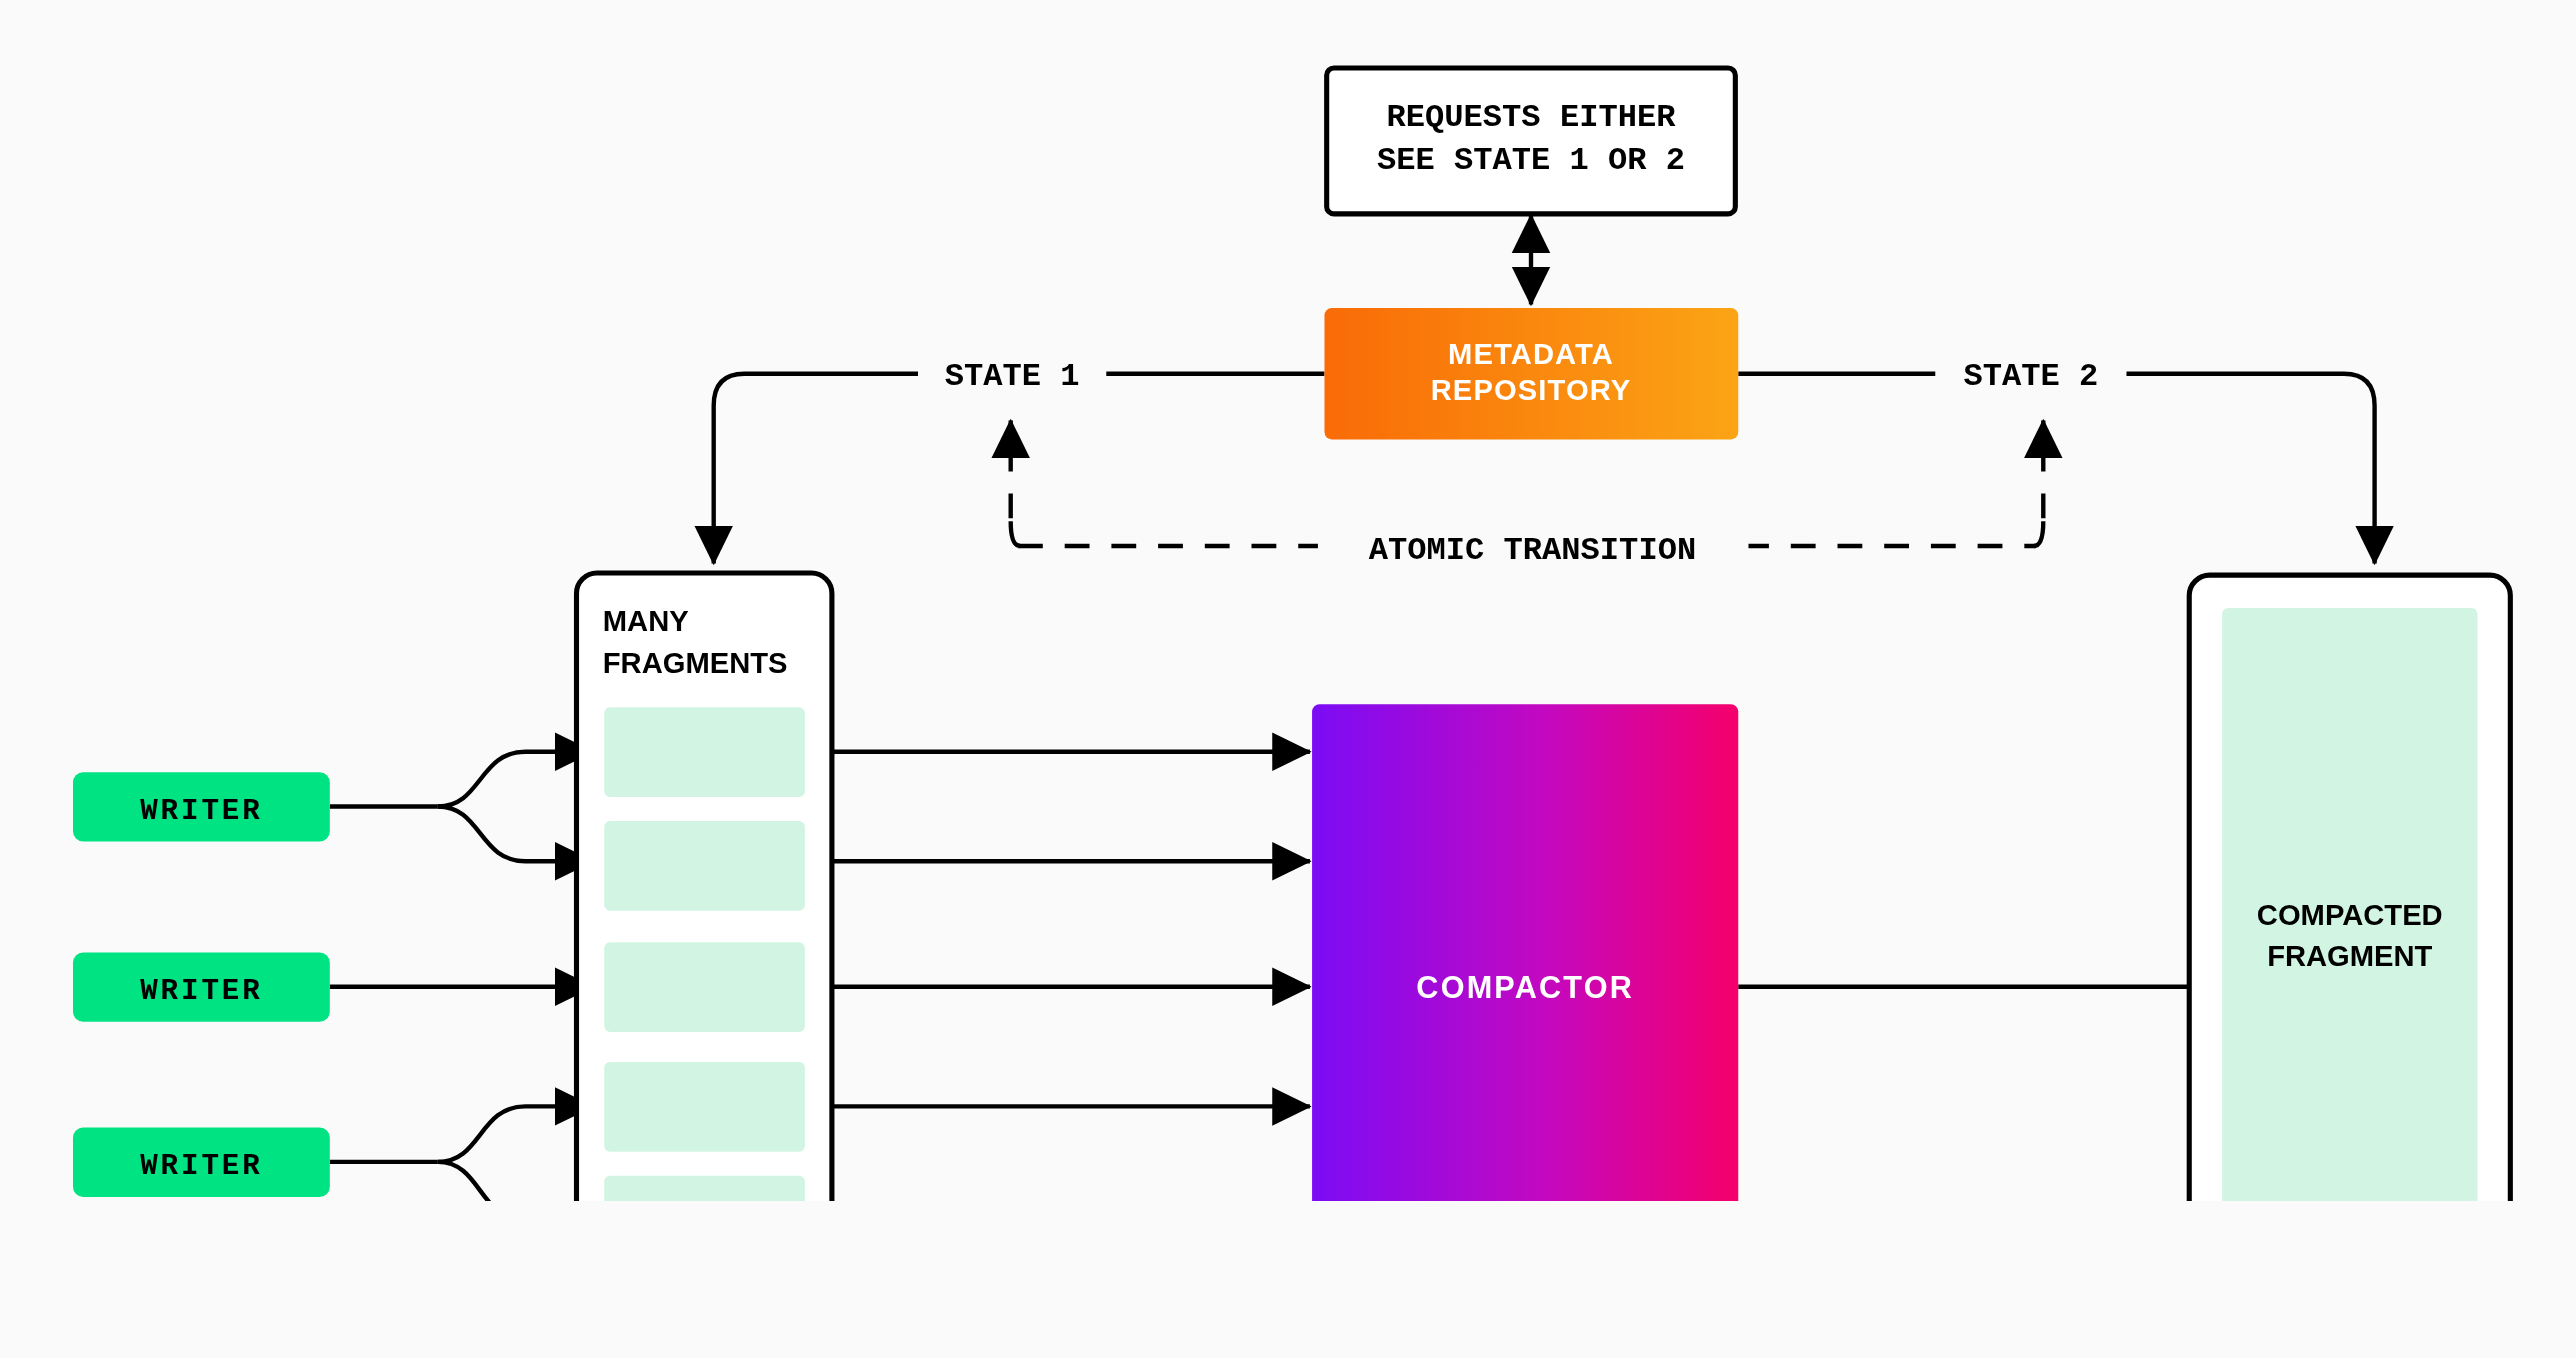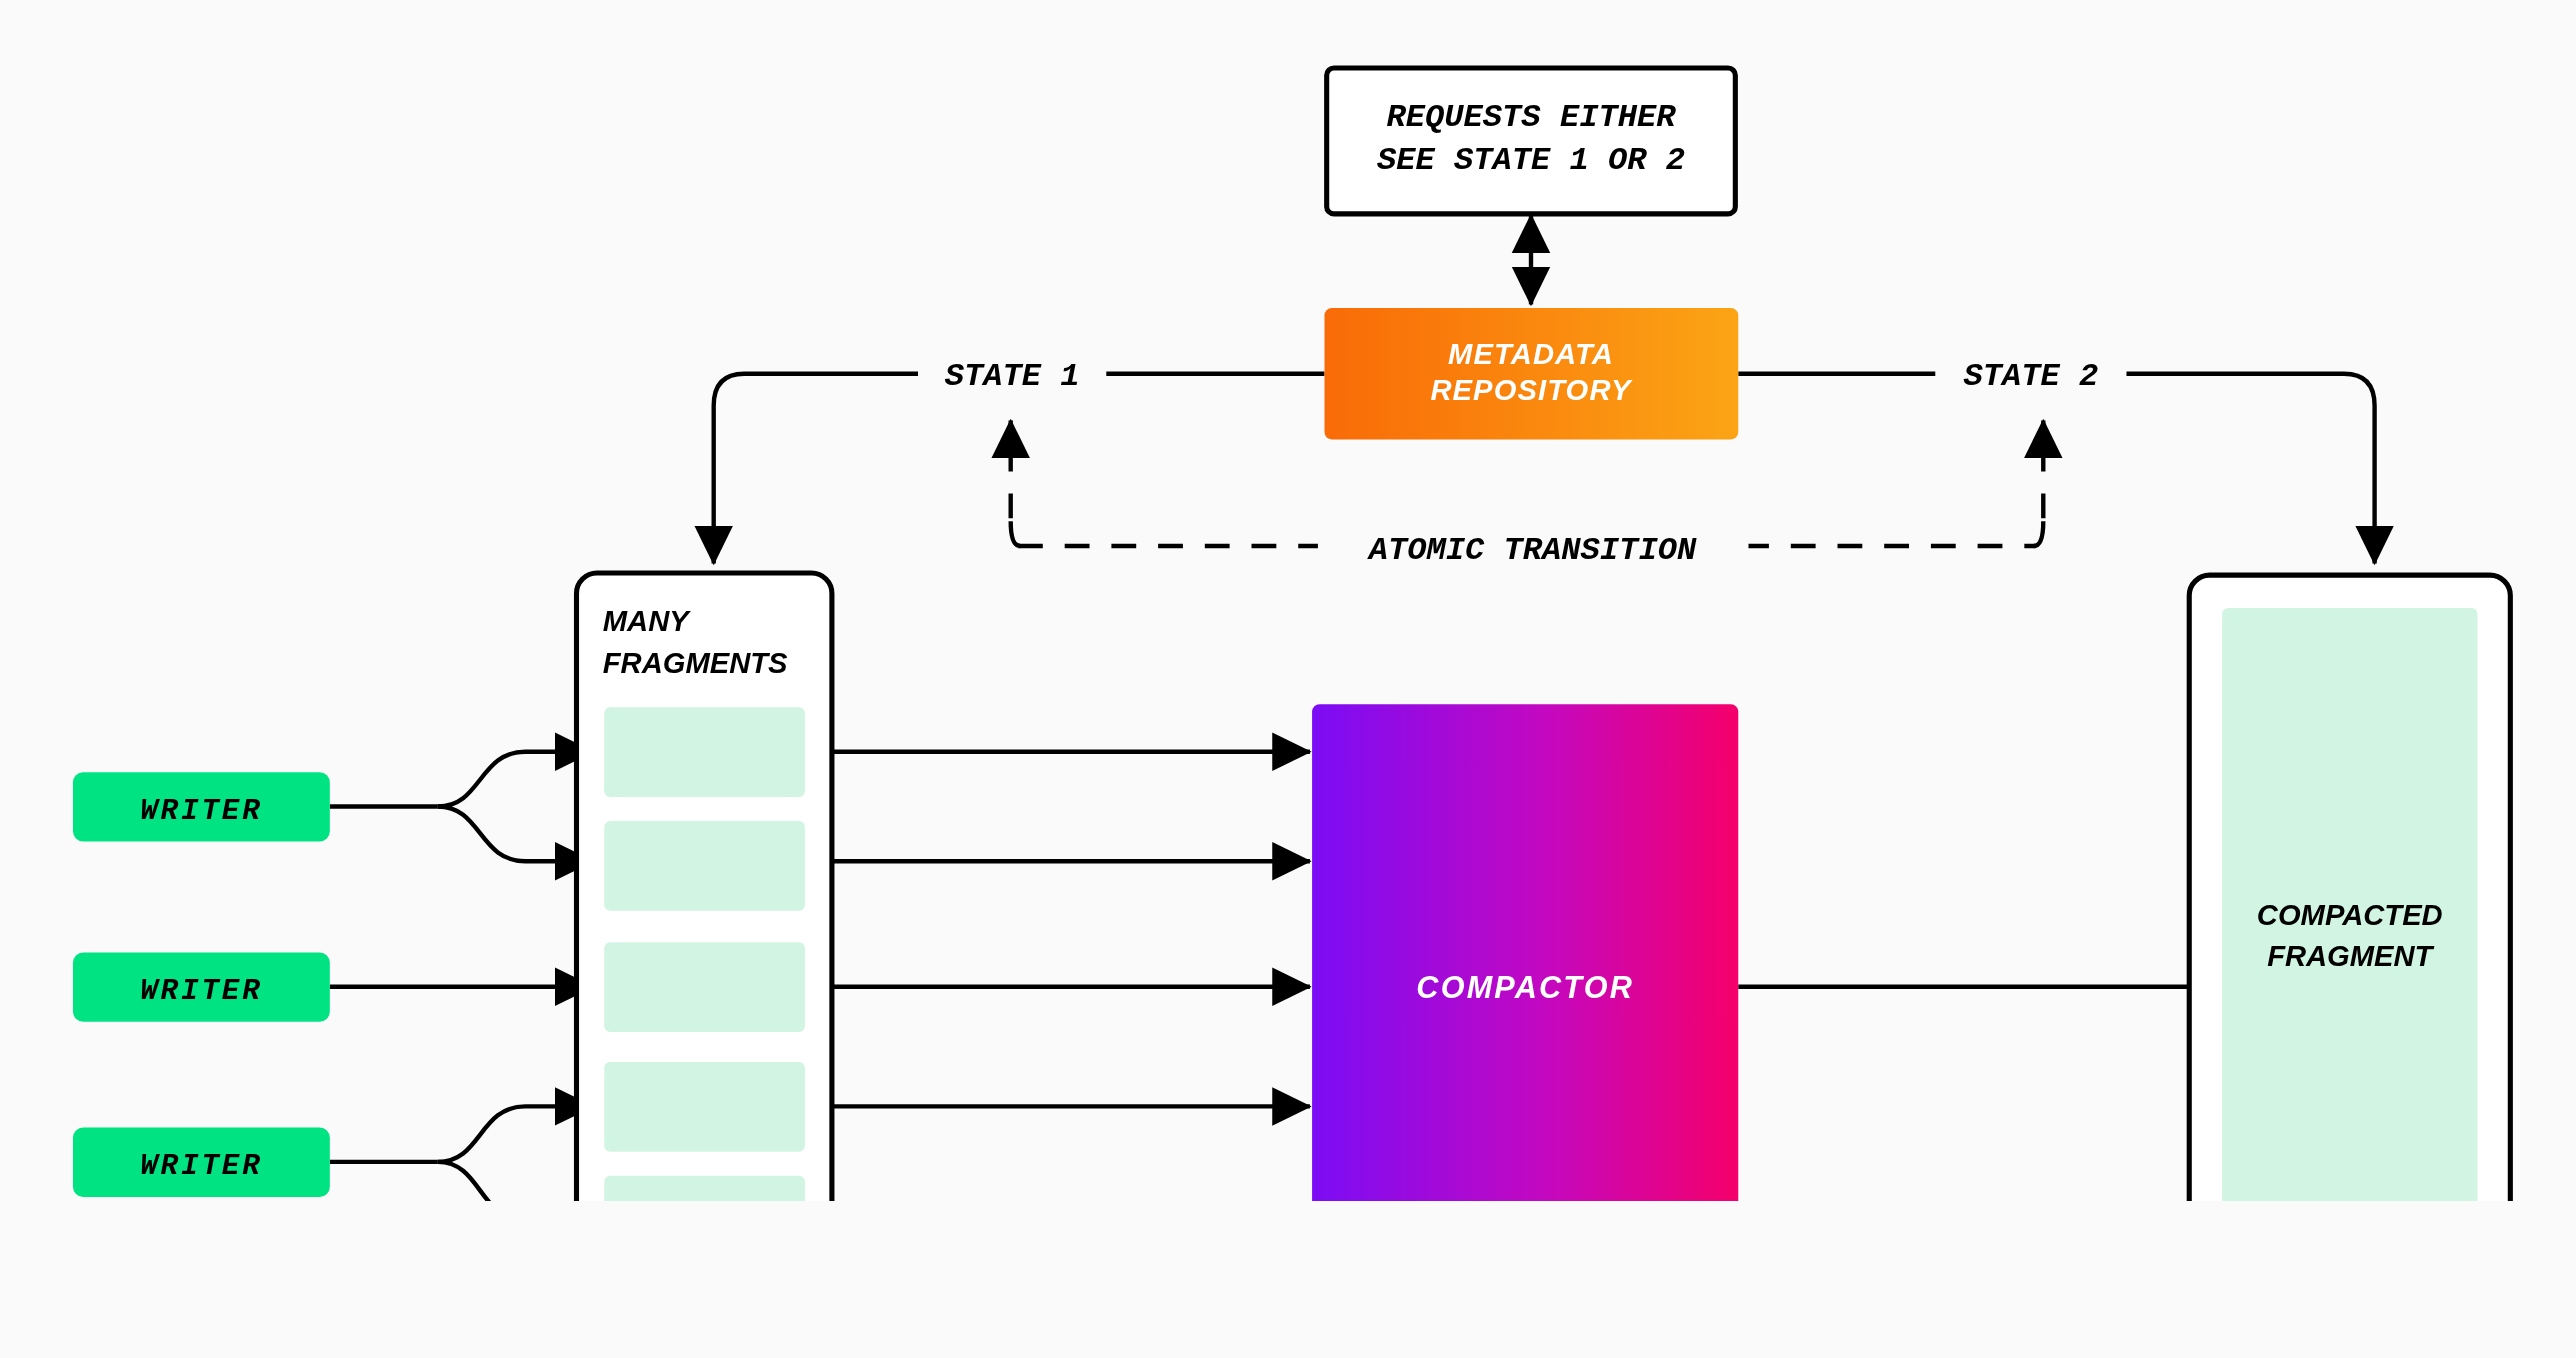--- a/index.html
+++ b/index.html
@@ -7,21 +7,20 @@
     padding: 0;
     background: #fafafa;
   }
   #stage {
     position: relative;
     width: 2576px;
     height: 1201px;
     background: #fafafa;
     overflow: hidden;
     font-family: "Liberation Sans", sans-serif;
-    font-style: italic;
   }
   svg.diagram {
     position: absolute;
     top: 0; left: 0;
     width: 2576px;
     height: 1359px;
     display: block;
   }
   .mono-label {
     font-family: "Liberation Mono", "DejaVu Sans Mono", monospace;

